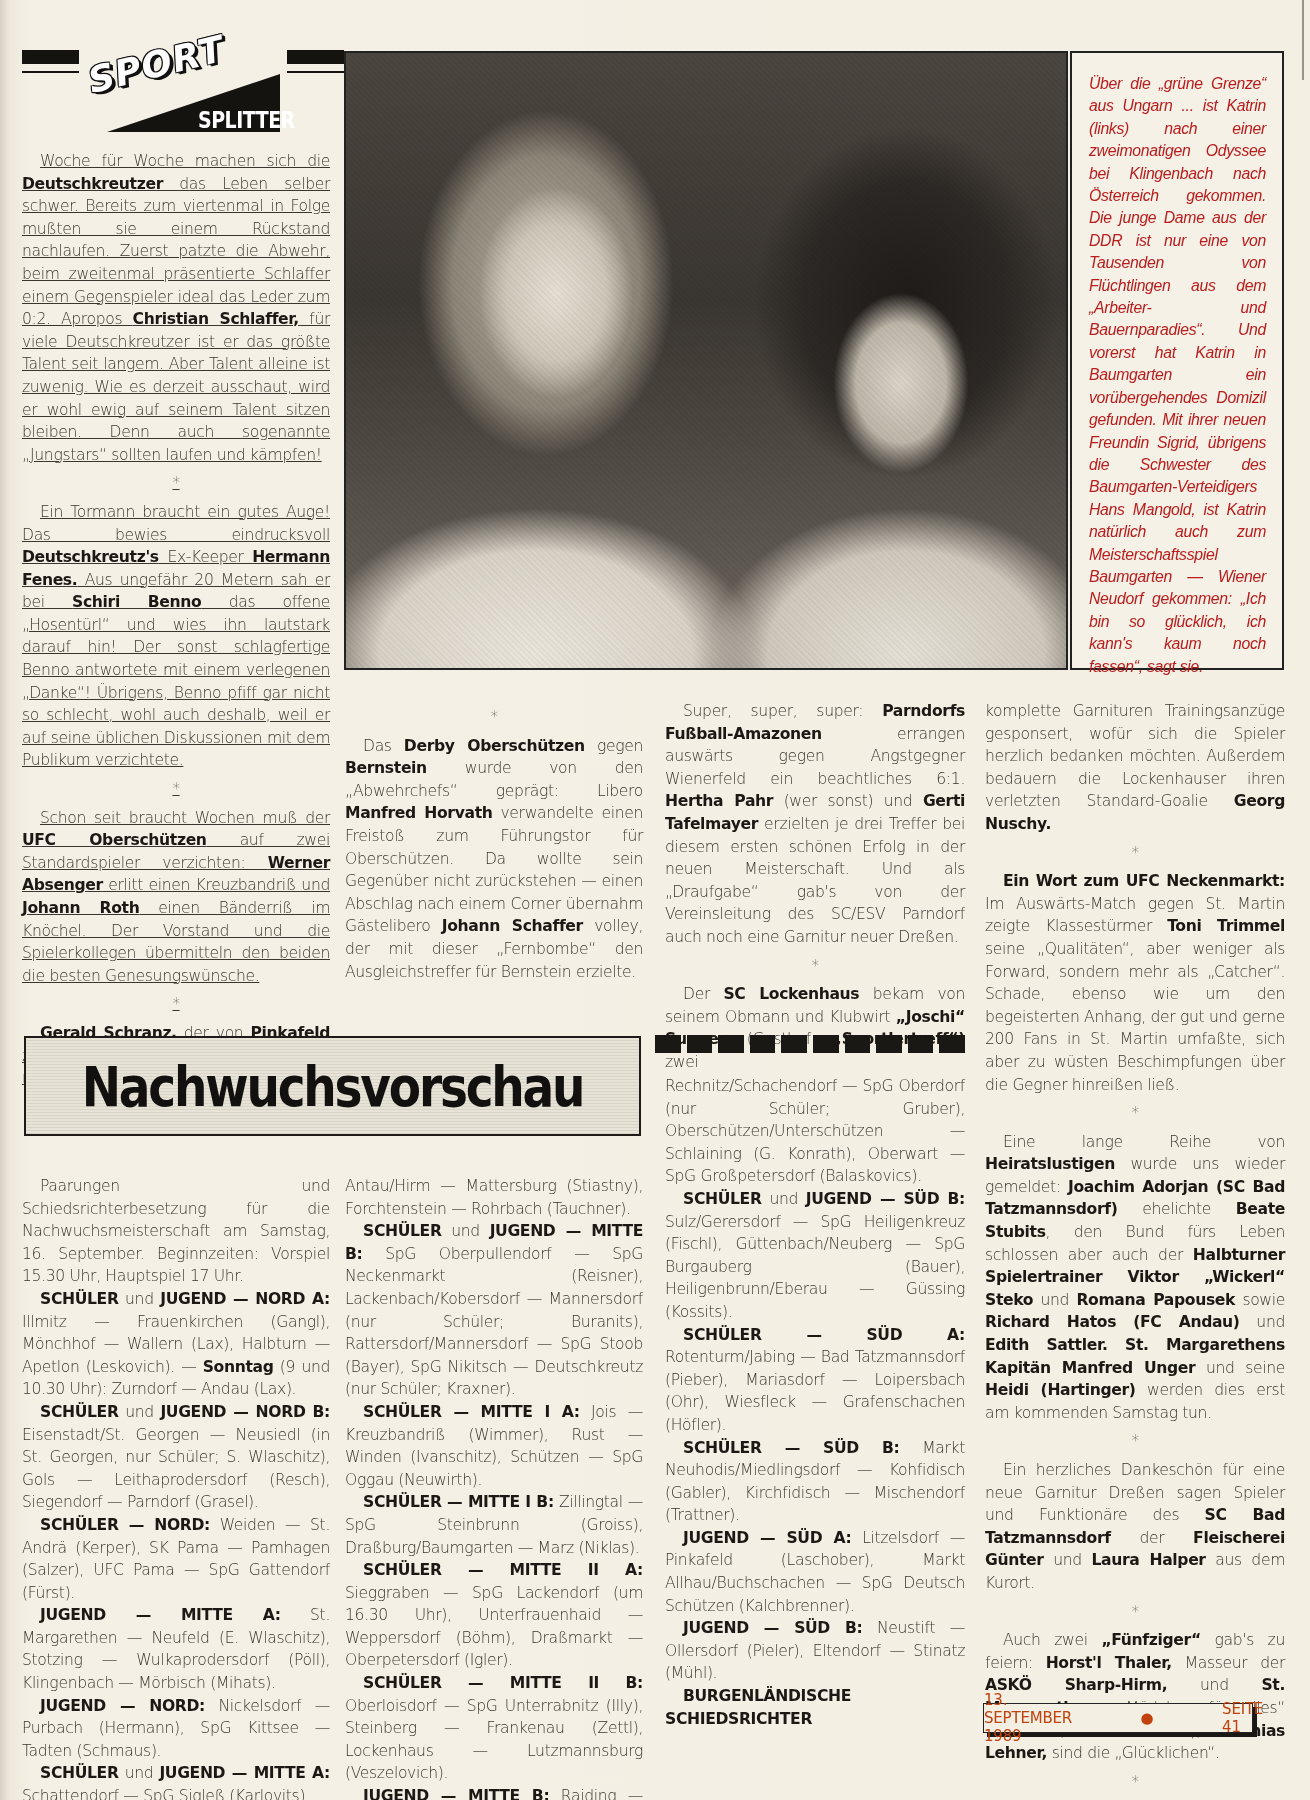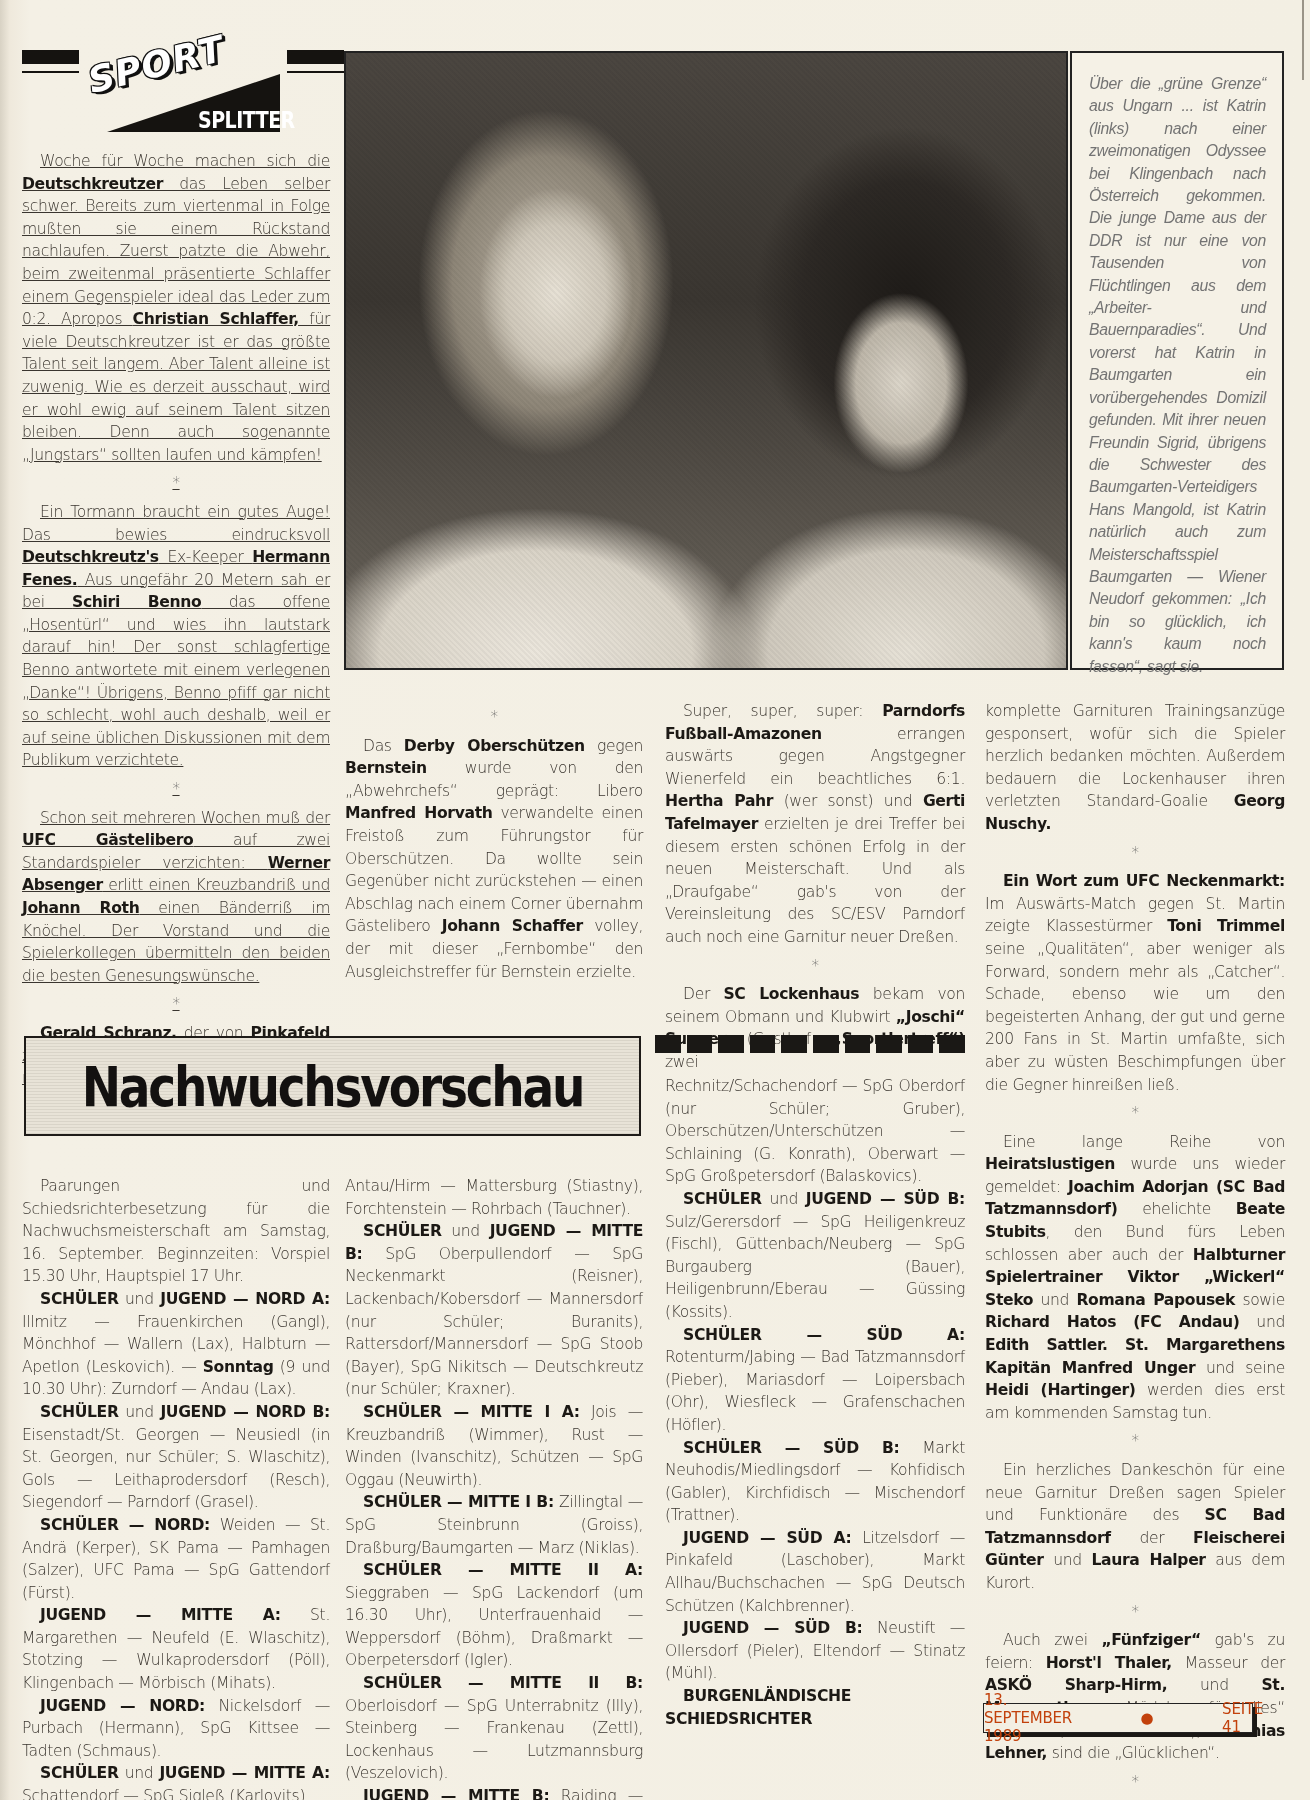--- a/index.html
+++ b/index.html
@@ -35,21 +35,21 @@
            radial-gradient(ellipse 190px 220px at 560px 250px,#1e1b18 0,#2d2925 55%,rgba(0,0,0,0) 80%),
            radial-gradient(ellipse 260px 170px at 190px 600px,#ebe6dc 0,#d9d3c7 60%,rgba(0,0,0,0) 85%),
            radial-gradient(ellipse 230px 170px at 560px 600px,#e6e1d6 0,#cfc9bd 60%,rgba(0,0,0,0) 85%),
            linear-gradient(180deg,#4b4640 0,#3a3631 40%,#6d675e 100%);}
   .photo .shade{position:absolute;inset:0;
      background:repeating-linear-gradient(45deg,rgba(0,0,0,0.04) 0 2px,rgba(0,0,0,0) 2px 4px);}
   
   .caption{position:absolute;left:1070px;top:51px;width:214px;height:619px;border:2px solid #222;box-sizing:border-box;
            padding:20px 16px 10px 17px;background:#f5f1e6;}
   .caption p{margin:0;font-family:"Liberation Sans", sans-serif;font-style:italic;font-size:15.8px;line-height:22.4px;
-             text-align:justify;color:#737373;letter-spacing:-0.3px;}
+             text-align:justify;color:#b91c1c;letter-spacing:-0.3px;}
   
   .headbox{position:absolute;left:24px;top:1036px;width:617px;height:100px;border:2px solid #1e1b18;box-sizing:border-box;
            background:repeating-linear-gradient(0deg,#d9d4c8 0 1px,#e8e3d7 1px 3px);
            display:flex;align-items:center;justify-content:center;}
   .headbox .title{font-family:"DejaVu Sans", sans-serif;font-weight:bold;font-size:47px;color:#131110;
                   letter-spacing:-2.2px;transform:scaleY(1.18);}
   .dashrule{position:absolute;left:655px;top:1035px;width:310px;height:18px;display:flex;gap:6px;}
   .dashrule span{flex:1;background:#1a1815;}
   .footer{position:absolute;left:983px;top:1703px;width:270px;height:30px;border:1.5px solid #222;box-sizing:border-box;
           box-shadow:4px 4px 0 #1a1815;background:#f3efe3;display:flex;align-items:center;justify-content:flex-start;
@@ -77,21 +77,21 @@
 
   <div class="caption">
     <p>Über die „grüne Grenze“ aus Ungarn ... ist Katrin (links) nach einer zweimonatigen Odyssee bei Klingenbach nach Österreich gekommen. Die junge Dame aus der DDR ist nur eine von Tausenden von Flüchtlingen aus dem „Arbeiter- und Bauernparadies“. Und vorerst hat Katrin in Baumgarten ein vorübergehendes Domizil gefunden. Mit ihrer neuen Freundin Sigrid, übrigens die Schwester des Baumgarten-Verteidigers Hans Mangold, ist Katrin natürlich auch zum Meisterschaftsspiel Baumgarten — Wiener Neudorf gekommen: „Ich bin so glücklich, ich kann's kaum noch fassen“, sagt sie.</p>
   </div>
 
   <div class="col" id="c1" style="left:22px;top:150px;width:308px;text-decoration:underline;">
     <p><span>Woche für Woche machen sich die </span><b>Deutschkreutzer</b><span> das Leben selber schwer. Bereits zum viertenmal in Folge mußten sie einem Rückstand nachlaufen. Zuerst patzte die Abwehr, beim zweitenmal präsentierte Schlaffer einem Gegenspieler ideal das Leder zum 0:2. Apropos </span><b>Christian Schlaffer,</b><span> für viele Deutschkreutzer ist er das größte Talent seit langem. Aber Talent alleine ist zuwenig. Wie es derzeit ausschaut, wird er wohl ewig auf seinem Talent sitzen bleiben. Denn auch sogenannte „Jungstars“ sollten laufen und kämpfen!</span></p>
     <div class="star">*</div>
     <p><span>Ein Tormann braucht ein gutes Auge! Das bewies eindrucksvoll </span><b>Deutschkreutz's</b><span> Ex-Keeper </span><b>Hermann Fenes.</b><span> Aus ungefähr 20 Metern sah er bei </span><b>Schiri Benno</b><span> das offene „Hosentürl“ und wies ihn lautstark darauf hin! Der sonst schlagfertige Benno antwortete mit einem verlegenen „Danke“! Übrigens, Benno pfiff gar nicht so schlecht, wohl auch deshalb, weil er auf seine üblichen Diskussionen mit dem Publikum verzichtete.</span></p>
     <div class="star">*</div>
-    <p><span>Schon seit mehreren Wochen muß der </span><b>UFC Gästelibero</b><span> auf zwei Standardspieler verzichten: </span><b>Werner Absenger</b><span> erlitt einen Kreuzbandriß und </span><b>Johann Roth</b><span> einen Bänderriß im Knöchel. Der Vorstand und die Spielerkollegen übermitteln den beiden die besten Genesungswünsche.</span></p>
+    <p><span>Schon seit braucht Wochen muß der </span><b>UFC Oberschützen</b><span> auf zwei Standardspieler verzichten: </span><b>Werner Absenger</b><span> erlitt einen Kreuzbandriß und </span><b>Johann Roth</b><span> einen Bänderriß im Knöchel. Der Vorstand und die Spielerkollegen übermitteln den beiden die besten Genesungswünsche.</span></p>
     <div class="star">*</div>
     <p><b>Gerald Schranz,</b><span> der von </span><b>Pinkafeld</b><span> zum </span><b>ASV Stuben</b><span> wechselte, laboriert noch immer an einem Muskeleinriß, den</span></p>
   </div>
 
   <div class="col" style="left:345px;top:700px;width:298px;">
     <div class="star">*</div>
     <p><span>Das </span><b>Derby Oberschützen</b><span> gegen </span><b>Bernstein</b><span> wurde von den „Abwehrchefs“ geprägt: Libero </span><b>Manfred Horvath</b><span> verwandelte einen Freistoß zum Führungstor für Oberschützen. Da wollte sein Gegenüber nicht zurückstehen — einen Abschlag nach einem Corner übernahm Gästelibero </span><b>Johann Schaffer</b><span> volley, der mit dieser „Fernbombe“ den Ausgleichstreffer für Bernstein erzielte.</span></p>
   </div>
 
   <div class="col" style="left:665px;top:700px;width:300px;">

